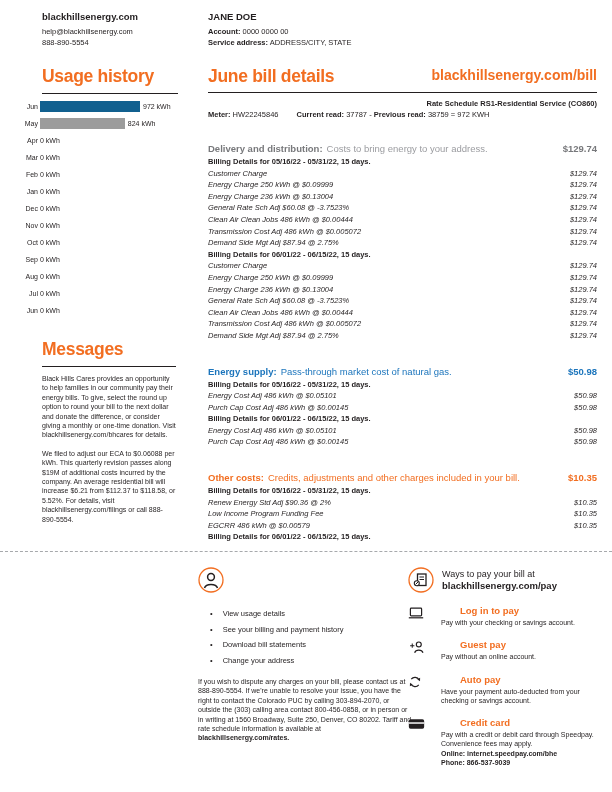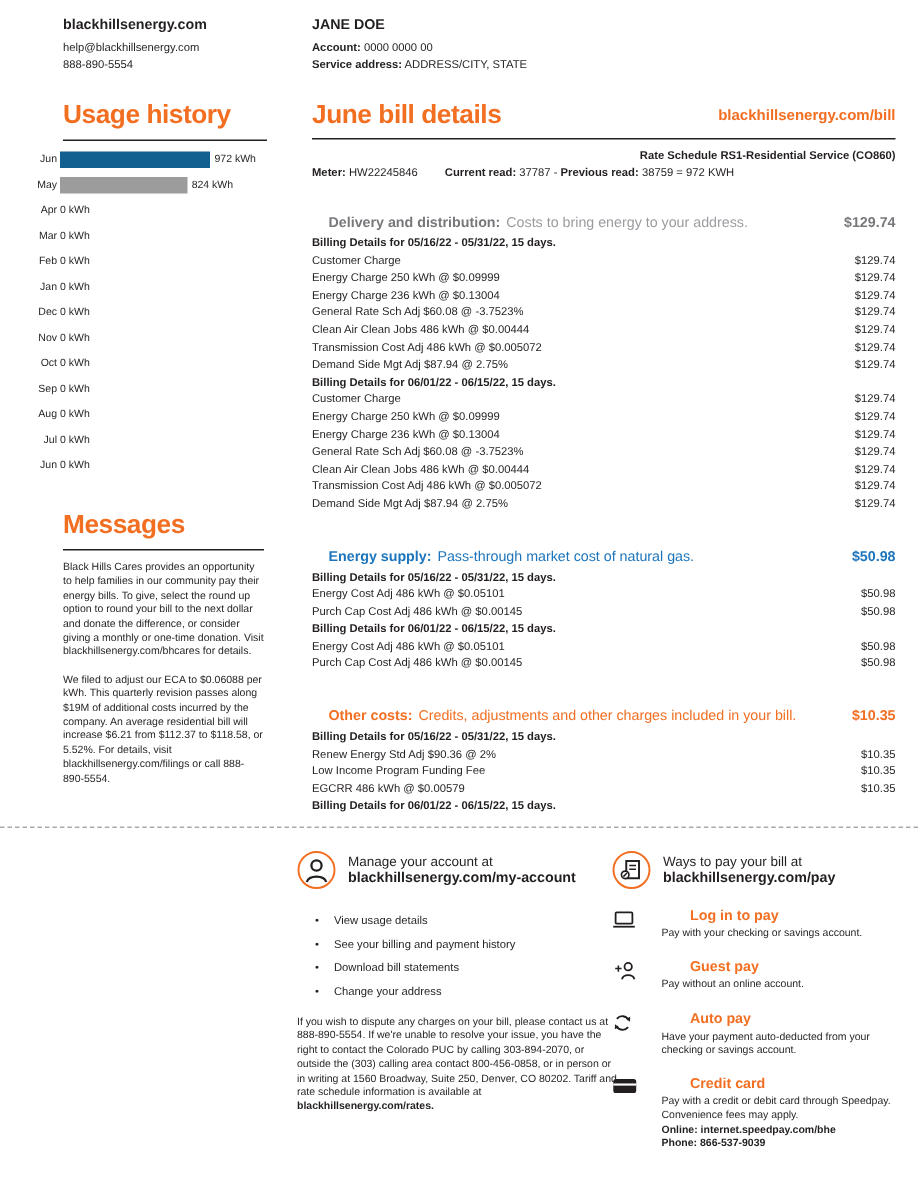--- a/index.html
+++ b/index.html
@@ -31,37 +31,37 @@
   .u-row[data-bar=""] .u-label{margin-left:2px;}
 
   
   .messages{position:absolute;left:42px;top:339px;width:134px;}
   .messages-rule{border-top:1.3px solid #231f20;margin-top:7px;margin-bottom:7px;}
   .msg-p{font-size:7px;line-height:9.4px;margin:0 0 9px 0;}
 
   
   .bill{position:absolute;left:208px;top:66px;width:389px;}
   .bill-head{display:flex;align-items:flex-end;justify-content:space-between;}
-  .bill-link{font-size:10px;font-weight:700;color:var(--orange);padding-bottom:3px;}
+  .bill-link{font-size:14px;font-weight:700;color:var(--orange);padding-bottom:3px;}
   .bill-rule{border-top:1.3px solid #231f20;margin-top:6px;margin-bottom:6px;}
   .meta{font-size:7.5px;line-height:10.5px;}
   .mr{margin-right:16px;}
   .sections{margin-top:22px;}
   .sec{margin-top:0;}
   .sec + .sec{margin-top:23px;}
-  .sec-head{display:flex;align-items:baseline;font-size:9.5px;line-height:13px;margin-bottom:1px;margin-left:11px;}
+  .sec-head{display:flex;align-items:baseline;font-size:9.5px;line-height:13px;margin-bottom:1px;}
   .sec-title{font-weight:700;}
   .sec-sub{margin-left:4px;}
   .sec-amt{margin-left:auto;font-weight:700;}
   .sec[data-accent="gray"] .sec-title,.sec[data-accent="gray"] .sec-amt{color:#77787b;}
   .sec[data-accent="gray"] .sec-sub{color:#9b9ca0;text-align:right;}
   .sec[data-accent="blue"] .sec-title,.sec[data-accent="blue"] .sec-sub,.sec[data-accent="blue"] .sec-amt{color:var(--blue);}
   .sec[data-accent="orange"] .sec-title,.sec[data-accent="orange"] .sec-sub,.sec[data-accent="orange"] .sec-amt{color:var(--orange);}
   .g-head{font-size:7.5px;font-weight:700;line-height:11.6px;}
-  .g-line{display:flex;font-size:7.5px;line-height:11.6px;}
+  .g-line{display:flex;font-size:7.5px;line-height:11.6px;font-style:italic;}
   .g-amt{margin-left:auto;}
 
   
   .divider{position:absolute;left:0;top:551px;width:612px;border-top:1.2px dashed #a7a9ac;}
 
   
   .f-left{position:absolute;left:198px;top:567px;width:214px;}
   .f-right{position:absolute;left:408px;top:567px;width:192px;}
   .f-head{display:flex;align-items:center;}
   .f-icon{width:26px;height:26px;flex:none;margin-right:8px;}
@@ -382,24 +382,20 @@
 
   <div class="divider"></div>
 
   <div class="f-left">
     <div class="f-head">
       <svg class="f-icon" viewBox="0 0 26 26">
         <circle cx="13" cy="13" r="12" fill="none" stroke="#f26e21" stroke-width="1.3"></circle>
         <circle cx="13" cy="10" r="3.4" fill="none" stroke="#231f20" stroke-width="1.5"></circle>
         <path d="M6.5 21 C8 16.2 18 16.2 19.5 21" fill="none" stroke="#231f20" stroke-width="1.5"></path>
       </svg>
-      <div>
-        <div class="f-line1">Manage your account at</div>
-        <div class="f-line2">blackhillsenergy.com/my-account</div>
-      </div>
     </div>
     <div class="bullets">
 
 
 
         <div class="bullet">View usage details</div>
 
         <div class="bullet">See your billing and payment history</div>
 
         <div class="bullet">Download bill statements</div>

